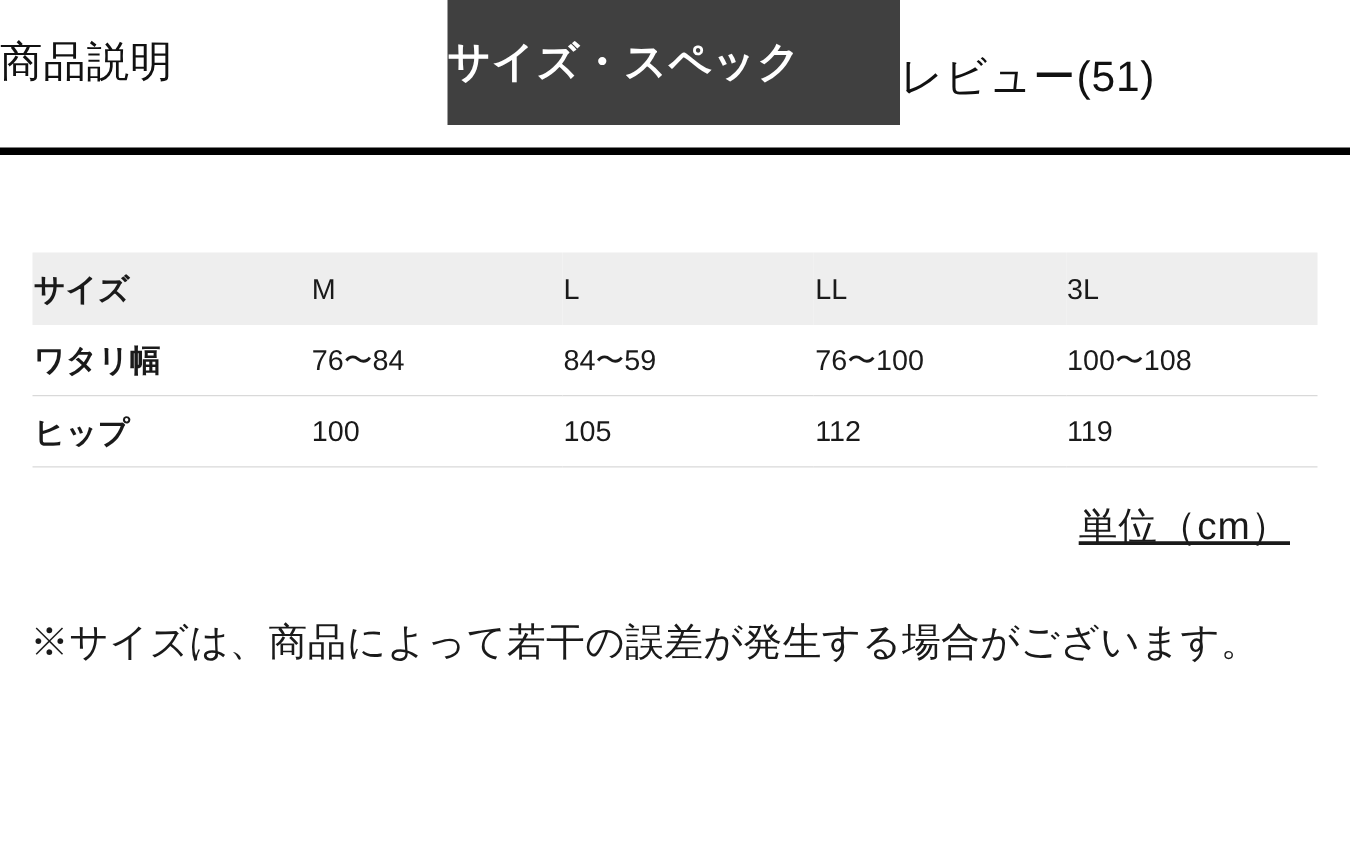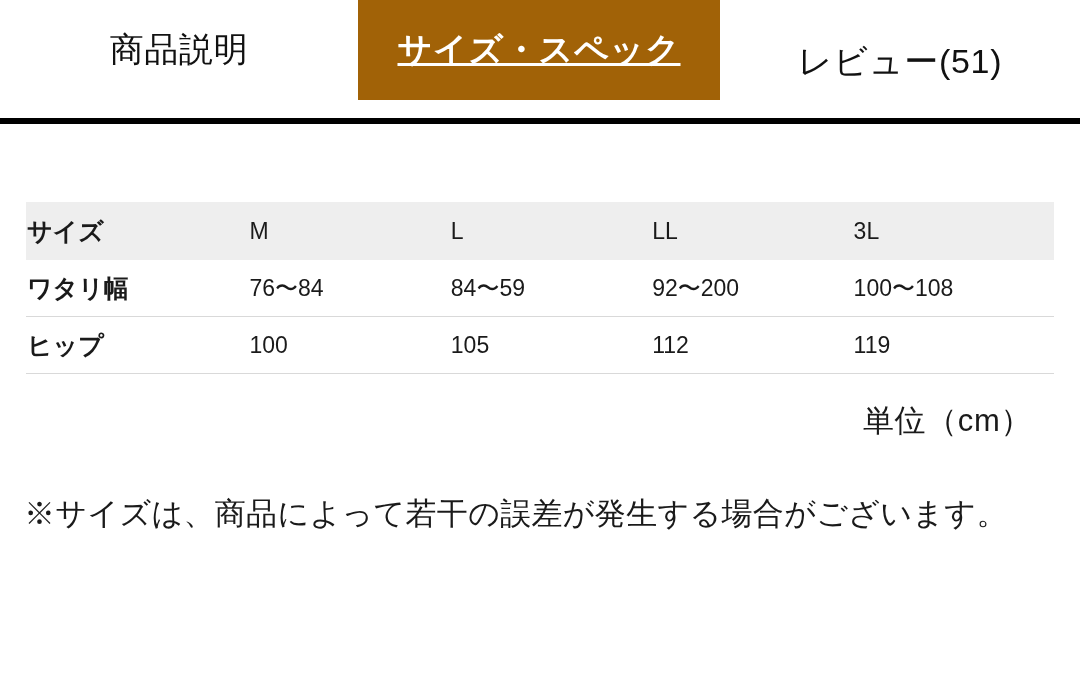--- a/index.html
+++ b/index.html
@@ -28,35 +28,34 @@
     width: 100%;
     height: 124px;
     box-sizing: border-box;
     border-bottom: 6px solid #000000;
     background: #ffffff;
   }
   .tab {
     flex: 1 1 0;
     display: flex;
     align-items: center;
-    justify-content: center;
+    justify-content: flex-start;
     font-size: 34px;
     letter-spacing: 0.02em;
     color: #111111;
     background: #ffffff;
     box-sizing: border-box;
     height: 100px;
     cursor: pointer;
     user-select: none;
   }
   .tab.active {
-    background: #a16207;
+    background: #404040;
     color: #ffffff;
     font-weight: bold;
-    text-decoration: underline;
   }
   .tab-1 { flex: 0 0 358px; }
   .tab-2 { flex: 0 0 362px; }
   .tab-3 { flex: 1 1 auto; margin-top: 12px; }
 
   
   .table-wrap {
     margin: 78px 26px 0 26px;
   }
   table.size-table {
@@ -90,20 +89,21 @@
   tbody th.rowhead {
     background: #ffffff;
   }
 
   .unit {
     text-align: right;
     margin: 26px 48px 0 0;
     font-size: 31px;
     color: #1a1a1a;
     letter-spacing: 0.02em;
+    text-decoration: underline;
   }
 
   .note {
     margin: 50px 24px 0 24px;
     font-size: 31px;
     line-height: 1.45;
     color: #1a1a1a;
     letter-spacing: 0.01em;
   }
 </style>
@@ -140,21 +140,21 @@
           <th>L</th>
           <th>LL</th>
           <th>3L</th>
         </tr>
       </thead>
       <tbody>
         <tr>
           <th class="rowhead">ワタリ幅</th>
           <td>76〜84</td>
           <td>84〜59</td>
-          <td>92〜200</td>
+          <td>76〜100</td>
           <td>100〜108</td>
         </tr>
         <tr>
           <th class="rowhead">ヒップ</th>
           <td>100</td>
           <td>105</td>
           <td>112</td>
           <td>119</td>
         </tr>
       </tbody>

